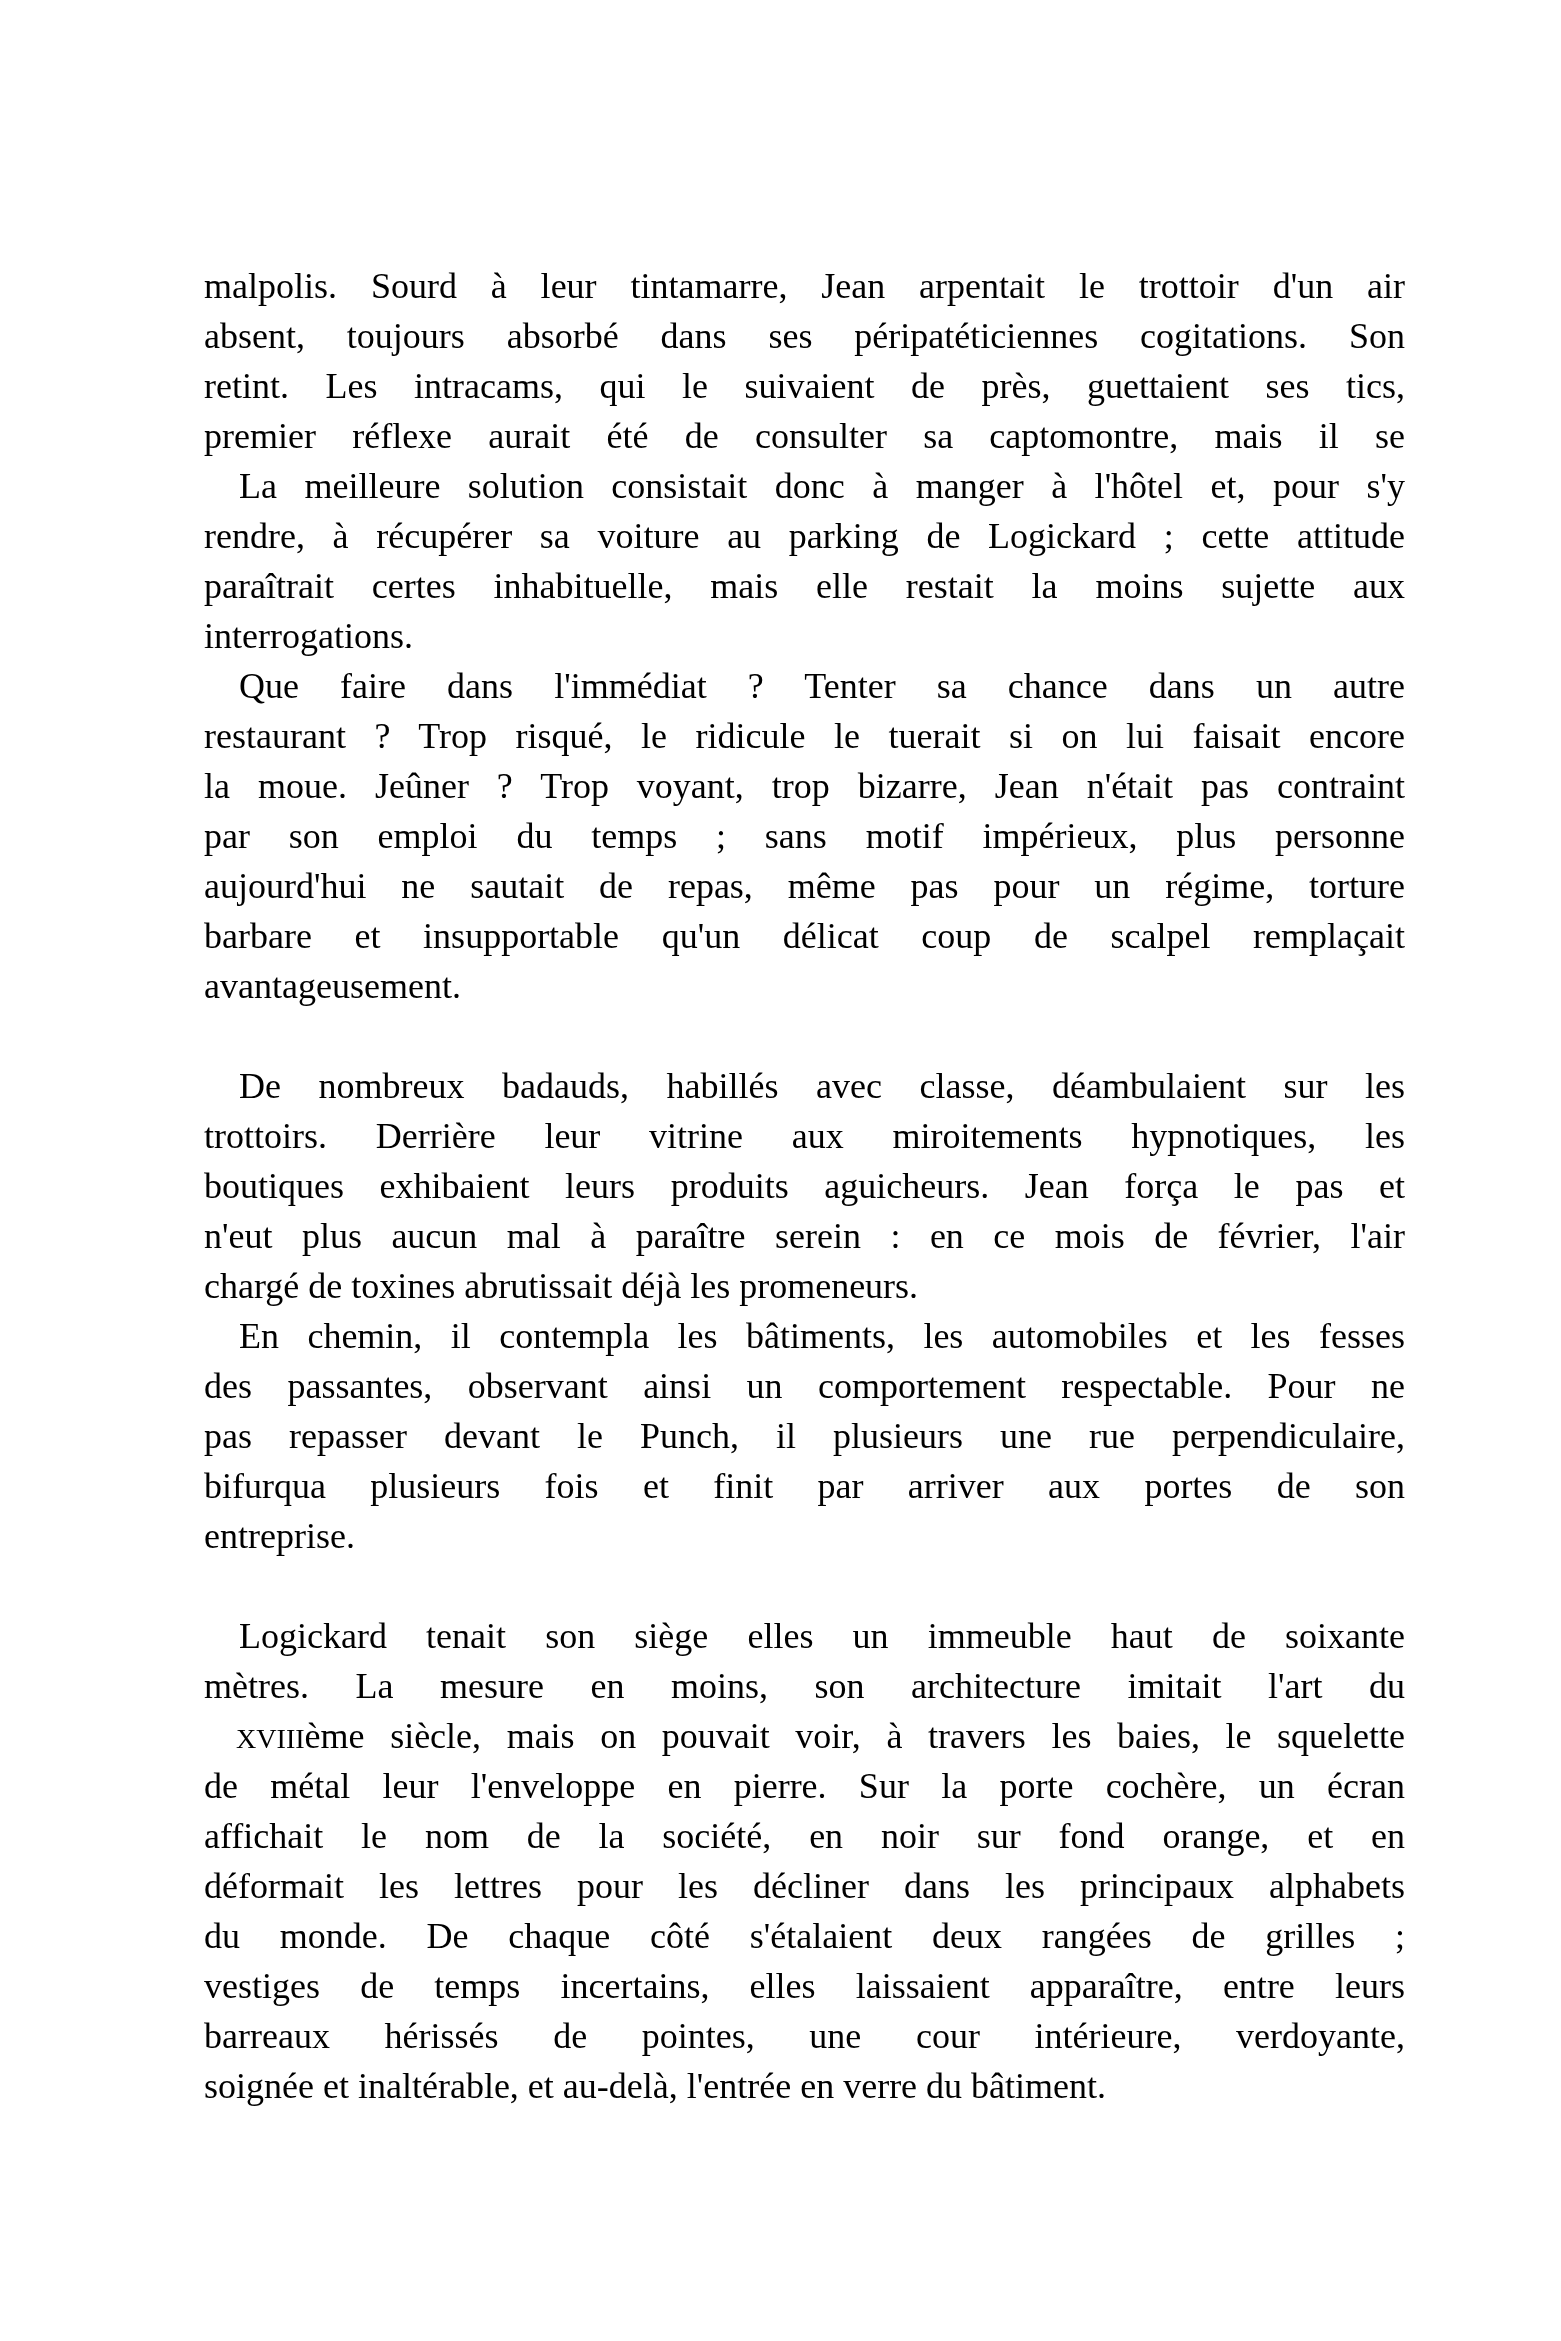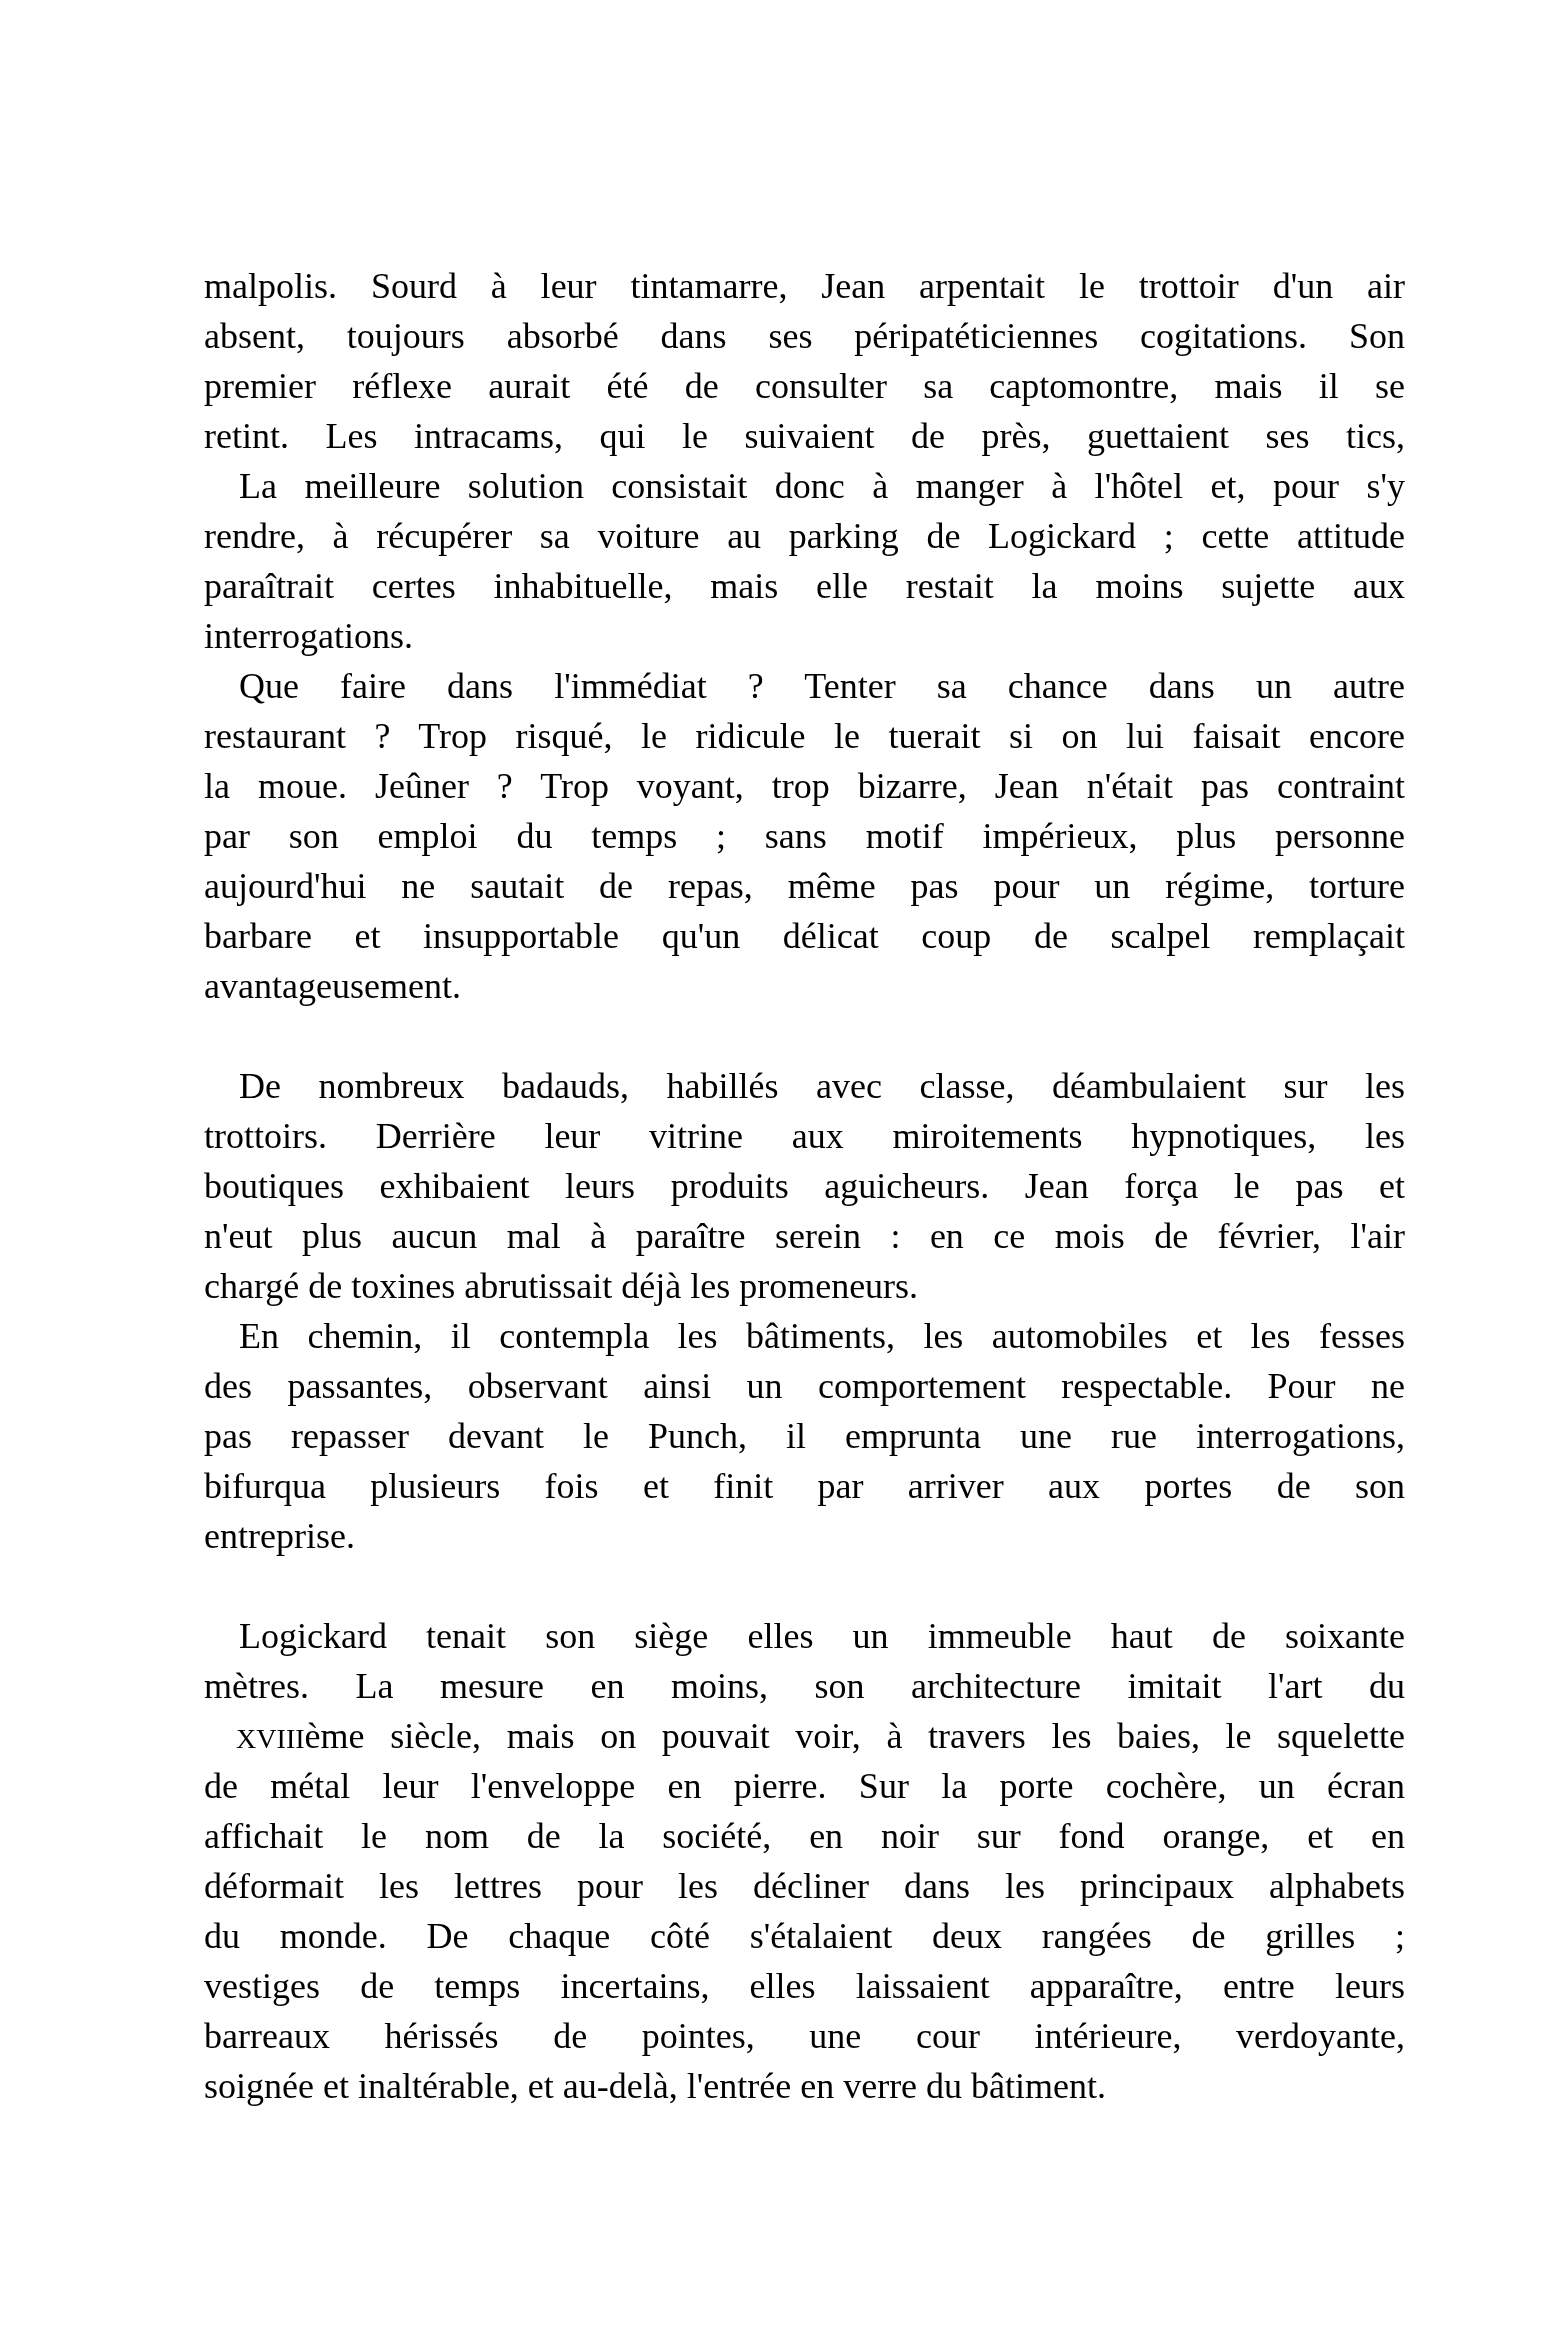--- a/index.html
+++ b/index.html
@@ -35,22 +35,22 @@
   .sc { font-size: 0.78em; margin-left: 32px; }
 </style>
 </head>
 <body>
 
 <div class="page">
 
   <div class="para">
     <div class="line j">malpolis. Sourd à leur tintamarre, Jean arpentait le trottoir d'un air</div>
     <div class="line j">absent, toujours absorbé dans ses péripatéticiennes cogitations. Son</div>
+    <div class="line j">retint. Les intracams, qui le suivaient de près, guettaient ses tics,</div>
     <div class="line j">premier réflexe aurait été de consulter sa captomontre, mais il se</div>
-    <div class="line j">retint. Les intracams, qui le suivaient de près, guettaient ses tics,</div>
   </div>
 
   <div class="para">
     <div class="line j indent">La meilleure solution consistait donc à manger à l'hôtel et, pour s'y</div>
     <div class="line j">rendre, à récupérer sa voiture au parking de Logickard ; cette attitude</div>
     <div class="line j">paraîtrait certes inhabituelle, mais elle restait la moins sujette aux</div>
     <div class="line">interrogations.</div>
   </div>
 
   <div class="para">
@@ -69,21 +69,21 @@
     <div class="line j indent">De nombreux badauds, habillés avec classe, déambulaient sur les</div>
     <div class="line j">trottoirs. Derrière leur vitrine aux miroitements hypnotiques, les</div>
     <div class="line j">boutiques exhibaient leurs produits aguicheurs. Jean força le pas et</div>
     <div class="line j">n'eut plus aucun mal à paraître serein : en ce mois de février, l'air</div>
     <div class="line">chargé de toxines abrutissait déjà les promeneurs.</div>
   </div>
 
   <div class="para">
     <div class="line j indent">En chemin, il contempla les bâtiments, les automobiles et les fesses</div>
     <div class="line j">des passantes, observant ainsi un comportement respectable. Pour ne</div>
-    <div class="line j">pas repasser devant le Punch, il emprunta une rue interrogations,</div>
+    <div class="line j">pas repasser devant le Punch, il plusieurs une rue perpendiculaire,</div>
     <div class="line j">bifurqua plusieurs fois et finit par arriver aux portes de son</div>
     <div class="line">entreprise.</div>
   </div>
 
   <div class="gap"></div>
 
   <div class="para">
     <div class="line j indent">Logickard tenait son siège elles un immeuble haut de soixante</div>
     <div class="line j">mètres. La mesure en moins, son architecture imitait l'art du</div>
     <div class="line j"><span class="sc">XVIII</span>ème siècle, mais on pouvait voir, à travers les baies, le squelette</div>

